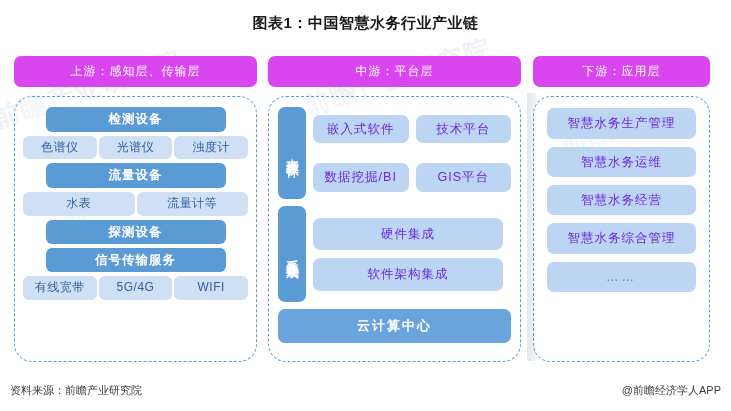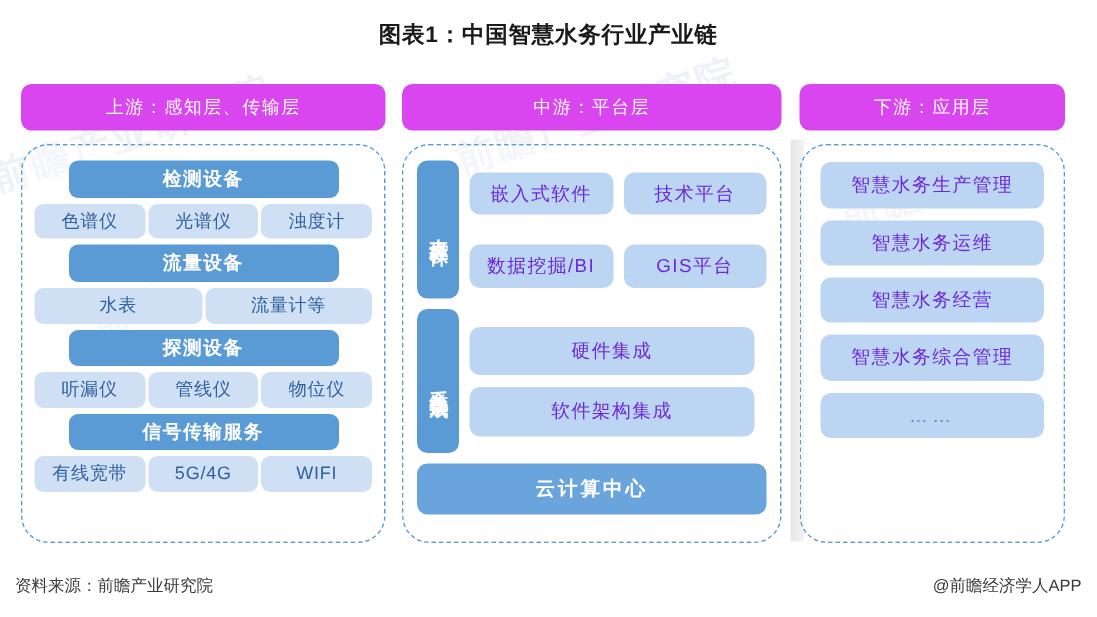--- a/index.html
+++ b/index.html
@@ -227,25 +227,20 @@
       <div class="up-group">
         <div class="b-dark up-title">流量设备</div>
         <div class="up-row two">
           <div class="b-light">水表</div>
           <div class="b-light">流量计等</div>
         </div>
       </div>
 
       <div class="up-group">
         <div class="b-dark up-title">探测设备</div>
-        <div class="up-row">
-          <div class="b-light">听漏仪</div>
-          <div class="b-light">管线仪</div>
-          <div class="b-light">物位仪</div>
-        </div>
       </div>
 
       <div class="up-group">
         <div class="b-dark up-title">信号传输服务</div>
         <div class="up-row">
           <div class="b-light">有线宽带</div>
           <div class="b-light">5G/4G</div>
           <div class="b-light">WIFI</div>
         </div>
       </div>

